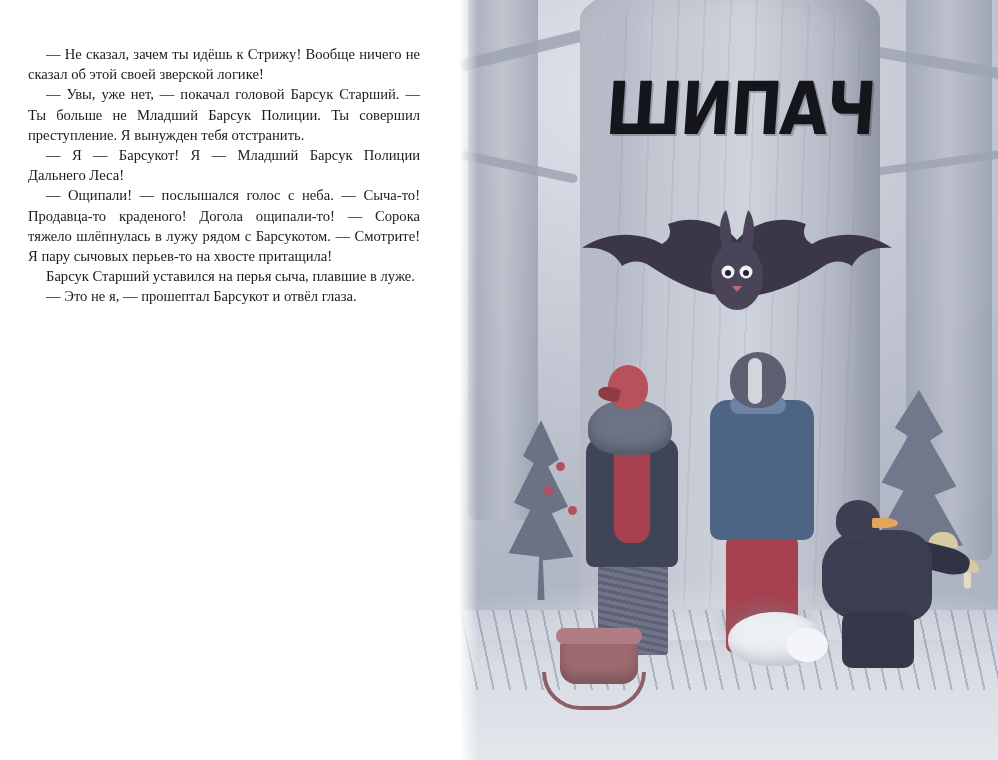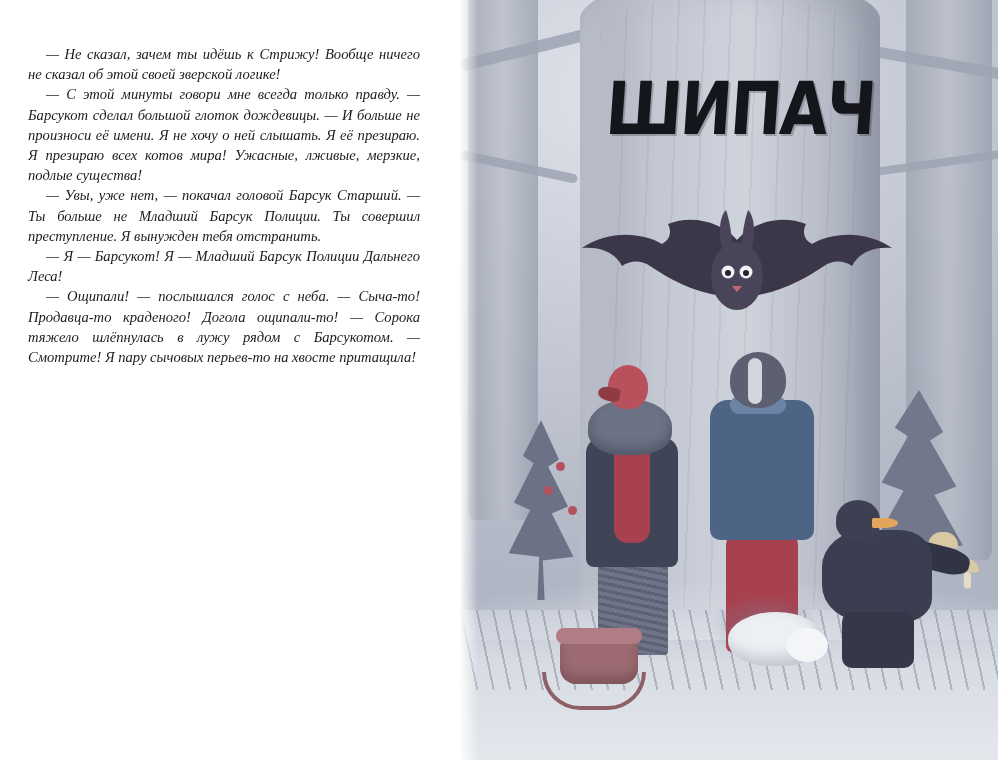--- a/index.html
+++ b/index.html
@@ -35,21 +35,20 @@
     font-size: 14.6px;
     line-height: 20.2px;
     color: #1b1b1b;
     text-align: justify;
     text-justify: inter-word;
     hyphens: manual;
   }
   .body-text p {
     margin: 0;
     text-indent: 18px;
-    font-style: italic;
   }
 
   
   .page-right {
     position: relative;
     width: 538px;
     height: 760px;
     overflow: hidden;
     background: #c9ccd6;
   }
@@ -306,24 +305,25 @@
   .be3 { left: 108px; top: 506px; }
 </style>
 </head>
 <body>
 
 <div class="spread">
 
   <div class="page-left">
     <div class="body-text">
       <p>— Не сказал, зачем ты идёшь к Стрижу! Вообще ничего не сказал об этой своей зверской логике!</p>
-      <p>— С этой минуты говори мне всегда только правду. — Барсукот сделал большой глоток дождевицы. — И больше не произноси её имени. Я не хочу о ней слышать. Я её презираю. Я презираю всех котов мира! Ужасные, лживые, мерзкие, подлые существа!</p>
       <p>— Увы, уже нет, — покачал головой Барсук Старший. — Ты больше не Младший Барсук Полиции. Ты совершил преступление. Я вынужден тебя отстранить.</p>
       <p>— Я — Барсукот! Я — Младший Барсук Полиции Дальнего Леса!</p>
       <p>— Ощипали! — послышался голос с неба. — Сыча-то! Продавца-то краденого! Догола ощипали-то! — Сорока тяжело шлёпнулась в лужу рядом с Барсукотом. — Смотрите! Я пару сычовых перьев-то на хвосте притащила!</p>
+      <p>Барсук Старший уставился на перья сыча, плавшие в луже.</p>
+      <p>— Это не я, — прошептал Барсукот и отвёл глаза.</p>
     </div>
   </div>
 
   <div class="page-right">
     <div class="illu">
 
       <div class="sky"></div>
 
       <div class="side-tree st-left"></div>
       <div class="side-tree st-right"></div>

